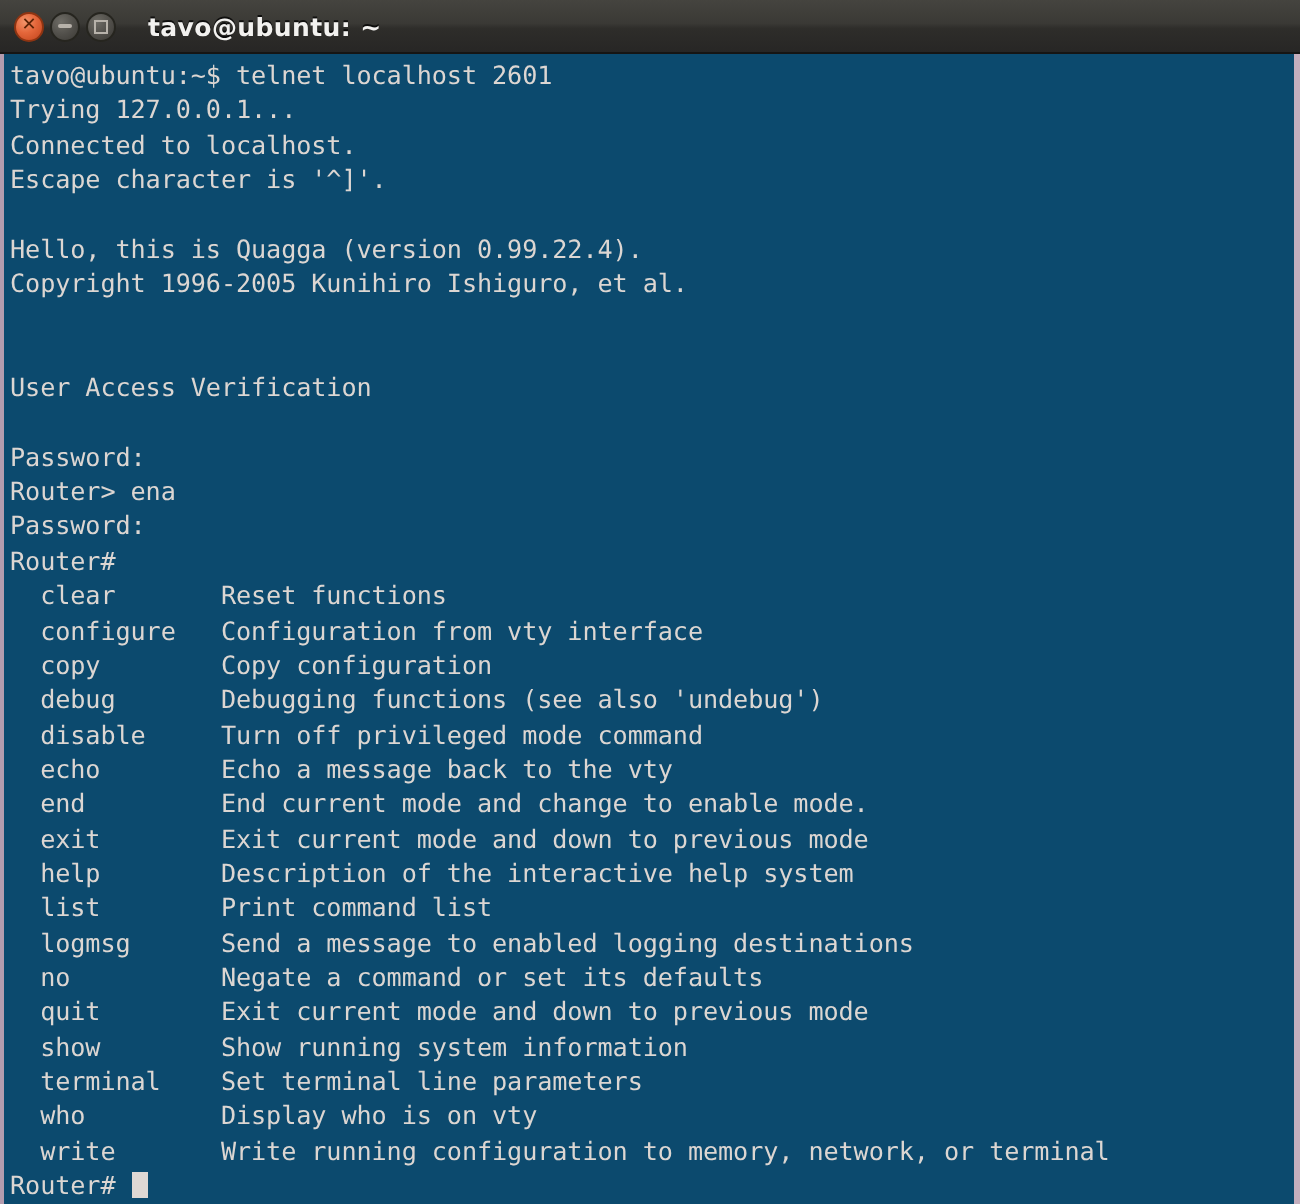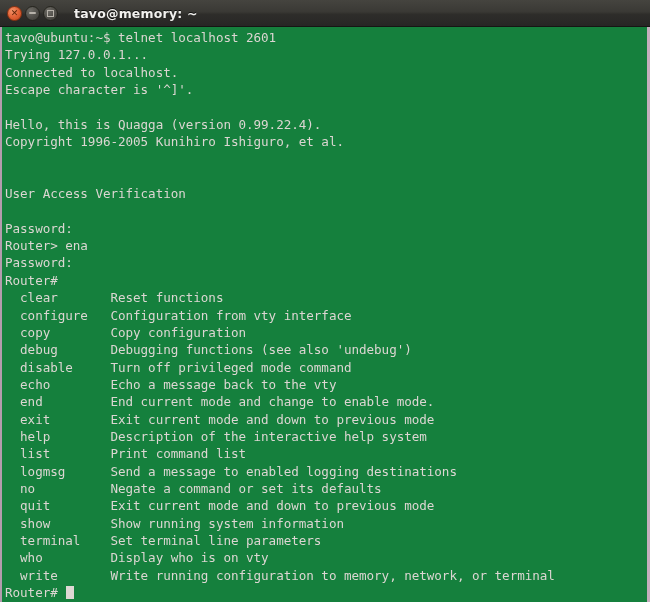--- a/index.html
+++ b/index.html
@@ -84,21 +84,21 @@
     font-size: 12.5px;
     font-weight: bold;
     letter-spacing: 0.2px;
     text-shadow: 0 -1px 0 rgba(0,0,0,0.75);
   }
 
   
   #terminal-wrap {
     position: relative;
     height: 575px;
-    background: #15803d;
+    background: #0c4a6e;
     box-sizing: border-box;
     border-left: 2px solid #b49cae;
     border-right: 3px solid #c5afbe;
     overflow: hidden;
   }
 
   #terminal {
     position: absolute;
     top: 2px;
     left: 3px;
@@ -134,20 +134,20 @@
   <div id="titlebar">
     <div class="win-btn win-btn-close">
       <span class="glyph">✕</span>
     </div>
     <div class="win-btn win-btn-min">
       <span class="glyph-min"></span>
     </div>
     <div class="win-btn win-btn-max">
       <span class="glyph-max"></span>
     </div>
-    <div id="title-text">tavo@memory: ~</div>
+    <div id="title-text">tavo@ubuntu: ~</div>
   </div>
 
   <div id="terminal-wrap">
     <div id="terminal"><div class="tline">tavo@ubuntu:~$ telnet localhost 2601</div><div class="tline">Trying 127.0.0.1...</div><div class="tline">Connected to localhost.</div><div class="tline">Escape character is '^]'.</div><div class="tline">&nbsp;</div><div class="tline">Hello, this is Quagga (version 0.99.22.4).</div><div class="tline">Copyright 1996-2005 Kunihiro Ishiguro, et al.</div><div class="tline">&nbsp;</div><div class="tline">&nbsp;</div><div class="tline">User Access Verification</div><div class="tline">&nbsp;</div><div class="tline">Password:</div><div class="tline">Router&gt; ena</div><div class="tline">Password:</div><div class="tline">Router#</div><div class="tline">  clear       Reset functions</div><div class="tline">  configure   Configuration from vty interface</div><div class="tline">  copy        Copy configuration</div><div class="tline">  debug       Debugging functions (see also 'undebug')</div><div class="tline">  disable     Turn off privileged mode command</div><div class="tline">  echo        Echo a message back to the vty</div><div class="tline">  end         End current mode and change to enable mode.</div><div class="tline">  exit        Exit current mode and down to previous mode</div><div class="tline">  help        Description of the interactive help system</div><div class="tline">  list        Print command list</div><div class="tline">  logmsg      Send a message to enabled logging destinations</div><div class="tline">  no          Negate a command or set its defaults</div><div class="tline">  quit        Exit current mode and down to previous mode</div><div class="tline">  show        Show running system information</div><div class="tline">  terminal    Set terminal line parameters</div><div class="tline">  who         Display who is on vty</div><div class="tline">  write       Write running configuration to memory, network, or terminal</div><div class="tline"><span>Router# </span><span class="cursor-block"></span></div></div>
   </div>
 
 </div>
 
 </body></html>

